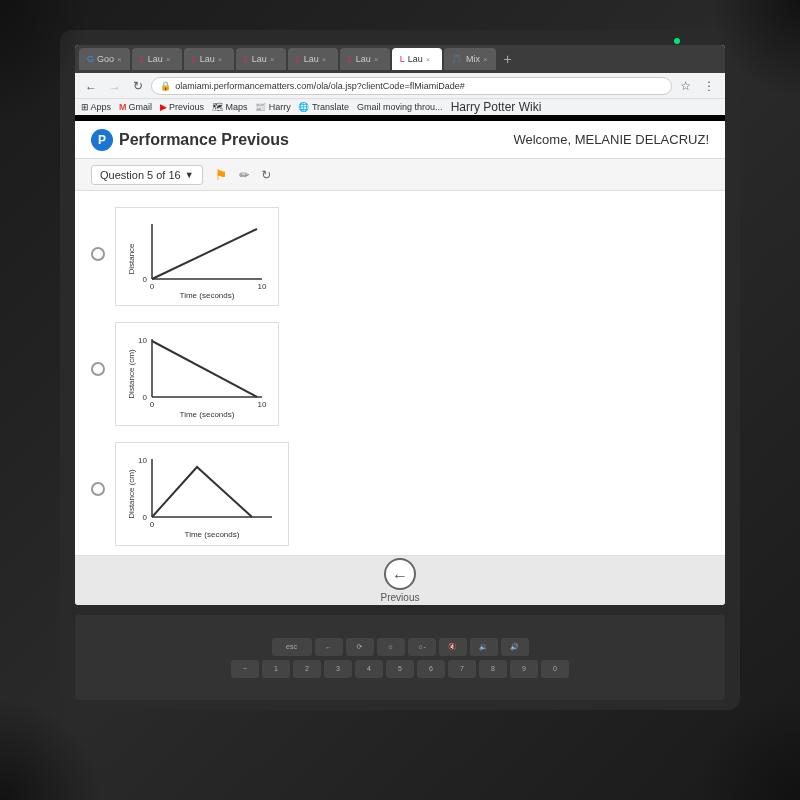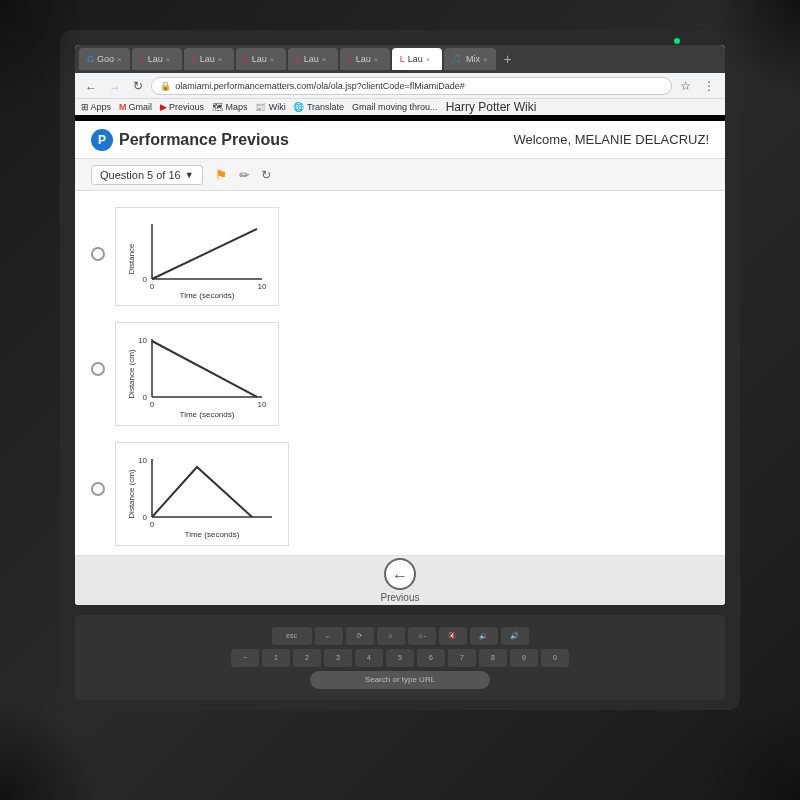--- a/index.html
+++ b/index.html
@@ -428,21 +428,21 @@
       <div class="bookmark-item">
         <span style="color:#ff0000;font-size:9px;">▶</span> 
           <span style="font-size:9px;">Previous</span>
       </div>
       <div class="bookmark-item">
         <span style="font-size:9px;">🗺</span> 
           <span style="font-size:9px;">Maps</span>
       </div>
       <div class="bookmark-item">
         <span style="font-size:9px;">📰</span> 
-          <span style="font-size:9px;">Wiki</span>
+          <span style="font-size:9px;">Harry</span>
       </div>
       <div class="bookmark-item">
         <span style="font-size:9px;">🌐</span> 
           <span style="font-size:9px;">Translate</span>
       </div>
       <div class="bookmark-item">
         <span style="font-size:9px;">Gmail moving throu...</span>
       </div>
       <div class="bookmark-item">
         <span style="font-size:12px;">Harry Potter Wiki</span>
@@ -570,25 +570,20 @@
       <div class="key">2</div>
       <div class="key">3</div>
       <div class="key">4</div>
       <div class="key">5</div>
       <div class="key">6</div>
       <div class="key">7</div>
       <div class="key">8</div>
       <div class="key">9</div>
       <div class="key">0</div>
     </div>
-    <div class="searchbar-row">
-      <div class="search-bar-laptop">
-        <span style="font-size:8px;">Search or type URL</span>
-      </div>
-    </div>
   </div>
 
 </div>
 
 <div class="photo-overlay-tl"></div>
 <div class="photo-overlay-tr"></div>
 <div class="photo-overlay-bl"></div>
 <div class="photo-overlay-br"></div>
 
 </body></html>

